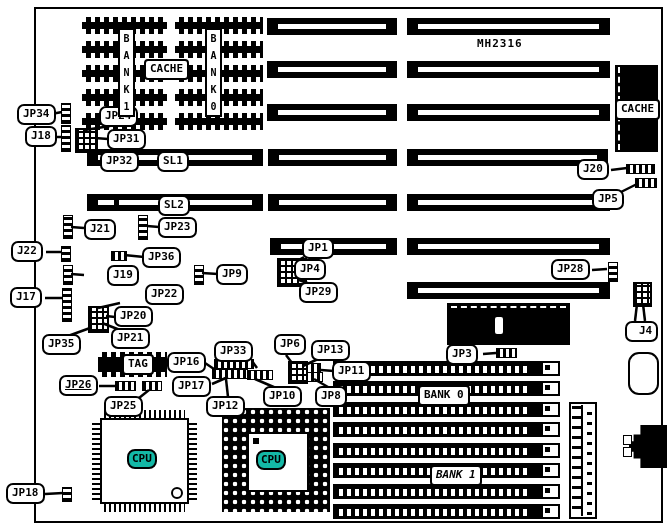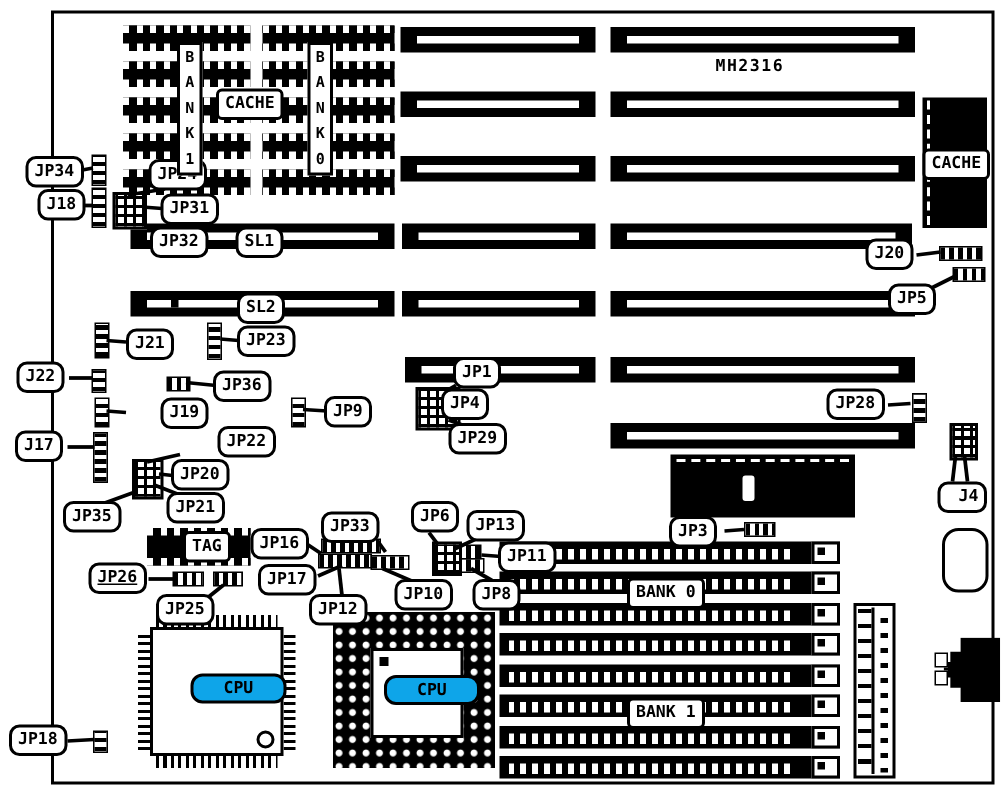--- a/index.html
+++ b/index.html
@@ -51,21 +51,21 @@
   .qfp .body{position:absolute;left:8px;top:8px;right:8px;bottom:8px;background:#fff;border:2px solid #000;}
   .qfp .tt{position:absolute;top:0;left:12px;right:12px;height:8px;background:repeating-linear-gradient(90deg,#000 0 2px,#fff 2px 5px);}
   .qfp .tb{position:absolute;bottom:0;left:12px;right:12px;height:8px;background:repeating-linear-gradient(90deg,#000 0 2px,#fff 2px 5px);}
   .qfp .tl{position:absolute;left:0;top:12px;bottom:12px;width:8px;background:repeating-linear-gradient(0deg,#000 0 2px,#fff 2px 5px);}
   .qfp .tr{position:absolute;right:0;top:12px;bottom:12px;width:8px;background:repeating-linear-gradient(0deg,#000 0 2px,#fff 2px 5px);}
   .qfp .pin1{position:absolute;right:14px;bottom:13px;width:8px;height:8px;border:2px solid #000;border-radius:50%;background:#fff;}
   .pga{position:absolute;left:222px;top:408px;width:108px;height:104px;background-color:#000;z-index:2;
     background-image:radial-gradient(circle at 4px 4px,#fff 2px,transparent 2.6px);background-size:9px 9px;}
   .pga .inner{position:absolute;left:25px;top:24px;width:58px;height:56px;background:#fff;border:2px solid #000;}
   .pga .mark{position:absolute;left:4px;top:4px;width:6px;height:6px;background:#000;}
-  .cpu{position:absolute;background:#0ea5e9;border:2px solid #000;border-radius:8px;padding:0 20px;
+  .cpu{position:absolute;background:#14b8a6;border:2px solid #000;border-radius:8px;padding:0 3px;
     height:16px;line-height:15px;font-weight:bold;font-size:11px;z-index:6;}
   .din{position:absolute;left:629px;top:425px;width:38px;height:43px;background:#000;z-index:2;
     clip-path:polygon(30% 0%,100% 0%,100% 100%,30% 100%,30% 78%,12% 78%,12% 62%,0% 62%,0% 38%,12% 38%,12% 22%,30% 22%);}
   .tab{position:absolute;width:7px;height:8px;background:#fff;border:1px solid #000;z-index:3;}
   .stad{position:absolute;left:628px;top:352px;width:27px;height:39px;background:#fff;border:2px solid #000;border-radius:11px;z-index:2;}
   svg.tails{position:absolute;left:0;top:0;z-index:4;pointer-events:none;}
 </style>
 </head>
 <body>
 
@@ -310,21 +310,21 @@
     <div class="callout" style="left: 299px; top: 282px;">JP29</div>
     <div class="callout" style="left: 446px; top: 344px;">JP3</div>
     <div class="callout" style="left: 577px; top: 159px;">J20</div>
     <div class="callout" style="left: 592px; top: 189px;">JP5</div>
     <div class="callout" style="left: 551px; top: 259px;">JP28</div>
     <div class="callout" style="left: 625px; top: 321px; padding-left: 12px;">J4</div>
     <div class="callout" style="left: 144px; top: 59px; border-radius: 4px;">CACHE</div>
     <div class="callout" style="left: 493px; top: 315px; border-radius: 4px;"></div>
     <div class="callout" style="left: 122px; top: 354px; border-radius: 4px;">TAG</div>
     <div class="callout" style="left: 418px; top: 385px; border-radius: 4px;">BANK 0</div>
-    <div class="callout" style="left: 418px; top: 465px; border-radius: 4px;">BANK 1</div>
+    <div class="callout" style="left: 430px; top: 465px; border-radius: 4px; font-style: italic;">BANK 1</div>
     <div class="vlabel" style="left: 118px; top: 28px;">
       <div>B</div>
       <div>A</div>
       <div>N</div>
       <div>K</div>
       <div>1</div>
     </div>
     <div class="vlabel" style="left: 205px; top: 28px;">
       <div>B</div>
       <div>A</div>

